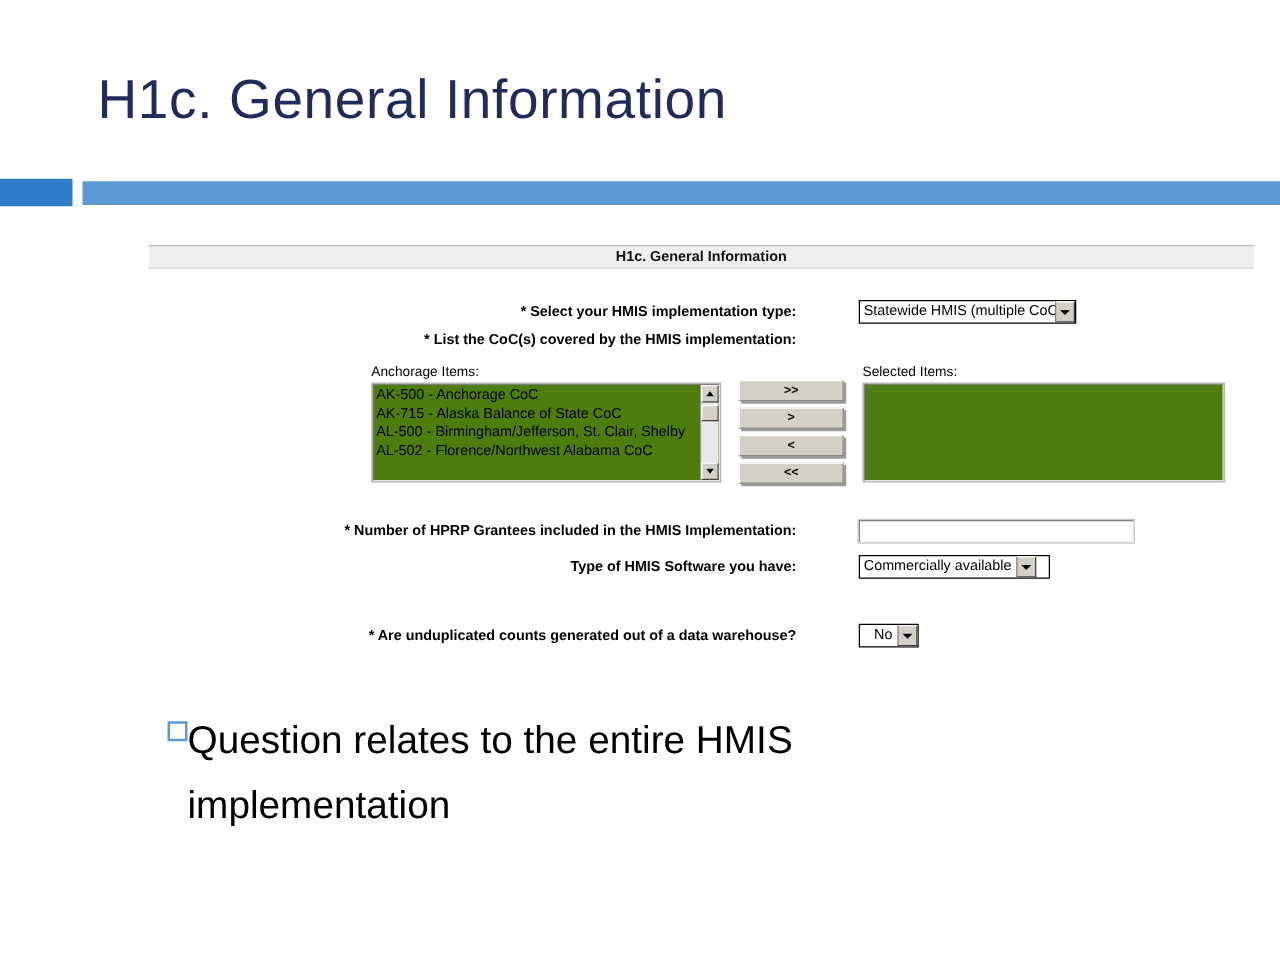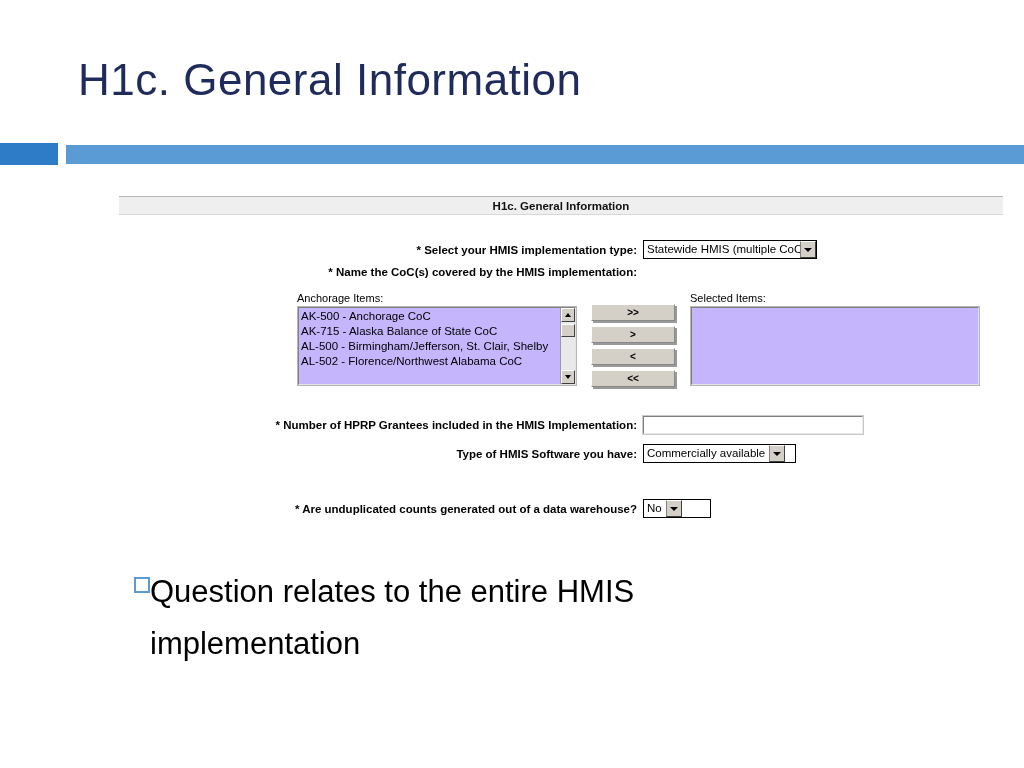--- a/index.html
+++ b/index.html
@@ -72,20 +72,21 @@
     font-size: 11.5px;
     font-weight: bold;
     color: #111;
     font-family: "Liberation Sans", sans-serif;
   }
 
   .row {
     position: absolute;
     display: flex;
     align-items: center;
+    gap: 44px;
   }
   .flabel {
     font-size: 11.5px;
     font-weight: bold;
     color: #000;
     white-space: nowrap;
     text-align: right;
     font-family: "Liberation Sans", sans-serif;
   }
 
@@ -136,21 +137,21 @@
     left: 50%;
     top: 50%;
     margin-left: -4px;
     margin-top: -2px;
     border-left: 4px solid transparent;
     border-right: 4px solid transparent;
     border-top: 4px solid #000000;
   }
   .sel-type { width: 174px; }
   .sel-sw   { width: 153px; }
-  .sel-dw   { width: 68px; }
+  .sel-dw   { width: 48px; justify-content: flex-end; }
 
   
   .winput {
     height: 18px;
     background: #ffffff;
     border-top: 1px solid #808080;
     border-left: 1px solid #808080;
     border-right: 1px solid #e8e8e8;
     border-bottom: 1px solid #e8e8e8;
     outline: 1px solid #c9c9c9;
@@ -174,21 +175,21 @@
     font-size: 11px;
     font-weight: normal;
     color: #000;
     font-family: "Liberation Sans", sans-serif;
   }
   .avail-cap { position: absolute; left: 178px; top: 0px; }
   .sel-cap   { position: absolute; left: 571px; top: 0px; }
 
   .listbox {
     position: absolute;
-    background: #c4b5fd;
+    background: #4d7c0f;
     border-top: 1px solid #808080;
     border-left: 1px solid #808080;
     border-right: 1px solid #e4e4e4;
     border-bottom: 1px solid #e4e4e4;
     outline: 1px solid #b5b5b5;
     box-sizing: border-box;
     overflow: hidden;
   }
   .avail-box {
     left: 179px;
@@ -341,21 +342,21 @@
 
   <div class="row row-type">
     <div class="flabel lbl-col">* Select your HMIS implementation type:</div>
     <div class="wselect sel-type">
       <div class="wtext">Statewide HMIS (multiple CoC)</div>
       <div class="warrow"></div>
     </div>
   </div>
 
   <div class="row row-listtitle">
-    <div class="flabel lbl-col">* Name the CoC(s) covered by the HMIS implementation:</div>
+    <div class="flabel lbl-col">* List the CoC(s) covered by the HMIS implementation:</div>
   </div>
 
   <div class="picker">
 
     <div class="cap avail-cap">Anchorage Items:</div>
 
     <div class="cap sel-cap">Selected Items:</div>
 
     <div class="listbox avail-box">
       <div class="list-items">

